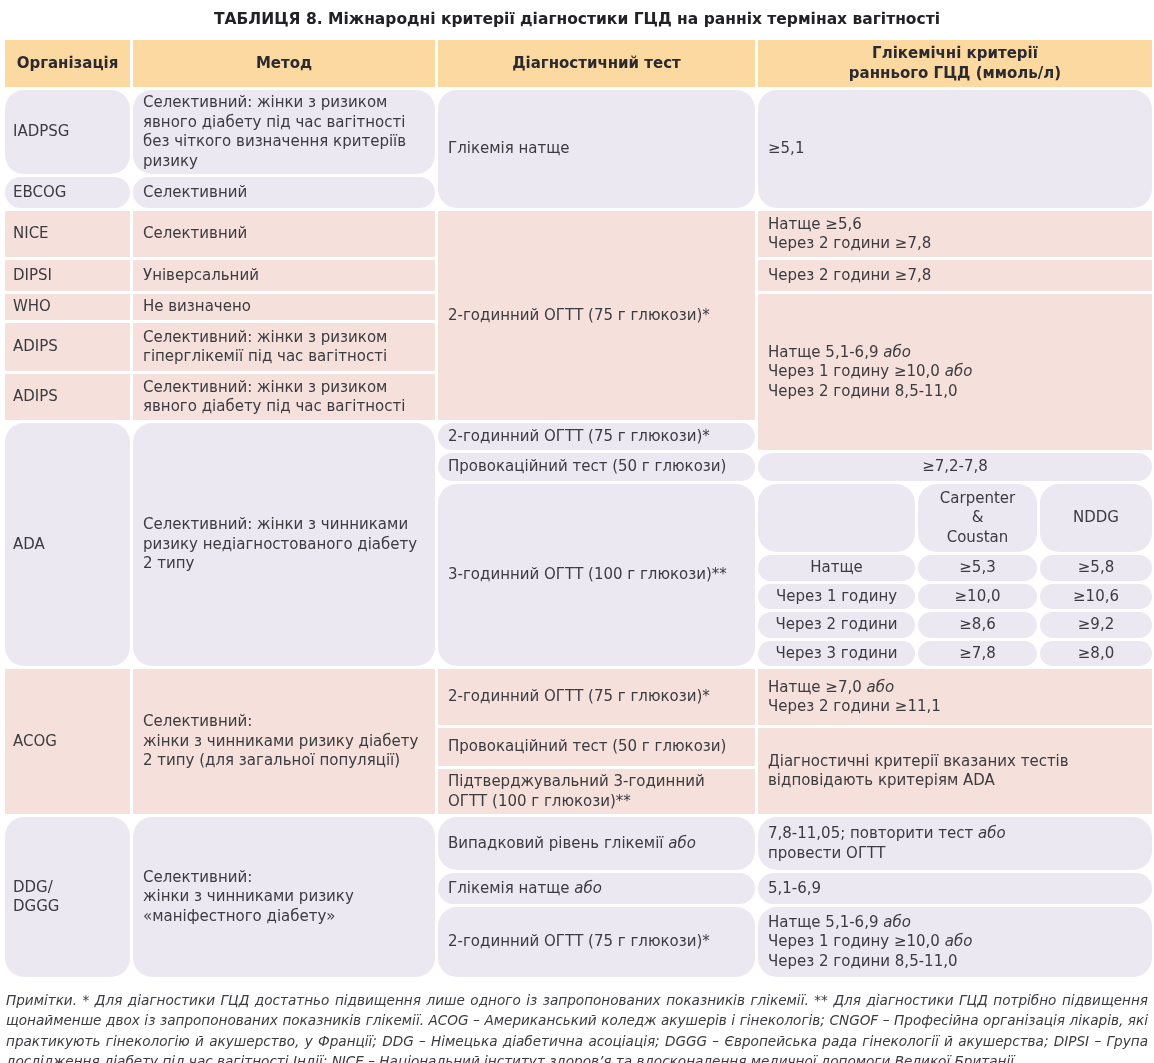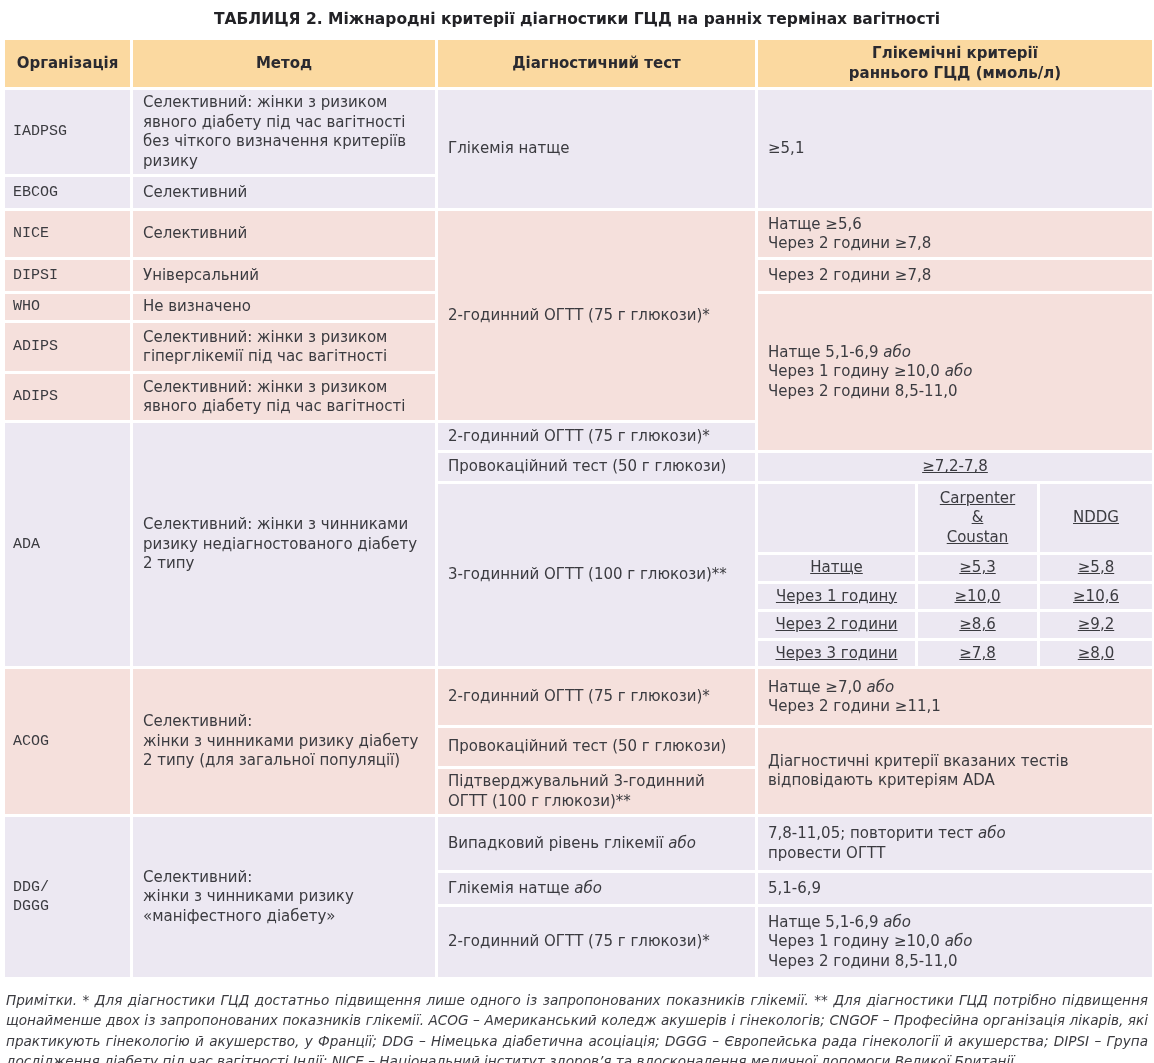--- a/index.html
+++ b/index.html
@@ -32,40 +32,40 @@
     overflow: hidden;
   }
   th {
     background: #fbd9a0;
     color: #2a2a30;
     font-weight: 700;
     text-align: center;
     padding: 4px 8px;
   }
   th.org-h { text-align: center; padding-left: 8px; }
-  td.lav  { background: #ece8f2; }
+  td.lav  { background: #ece8f2; border-radius: 19px; }
   td.pink { background: #f5e0dc; }
-  td.org  { padding-left: 8px; font-family: Liberation Mono, monospace; }
-  td.c    { text-align: center; text-decoration: underline; }
+  td.org  { padding-left: 8px; }
+  td.c    { text-align: center; }
   em { }
   .footnote {
     font-style: italic;
     font-size: 13.6px;
     line-height: 1.5;
     color: #3b3b40;
     text-align: justify;
     padding: 10px 4px 0 4px;
   }
 </style>
 </head>
 <body>
 
 <div class="page">
 
-  <div class="title">ТАБЛИЦЯ 2. Міжнародні критерії діагностики ГЦД на ранніх термінах вагітності</div>
+  <div class="title">ТАБЛИЦЯ 8. Міжнародні критерії діагностики ГЦД на ранніх термінах вагітності</div>
 
   <table class="main">
     <colgroup>
       <col style="width:125px">
       <col style="width:302px">
       <col style="width:317px">
       <col style="width:157px">
       <col style="width:119px">
       <col style="width:112px">
     </colgroup>

